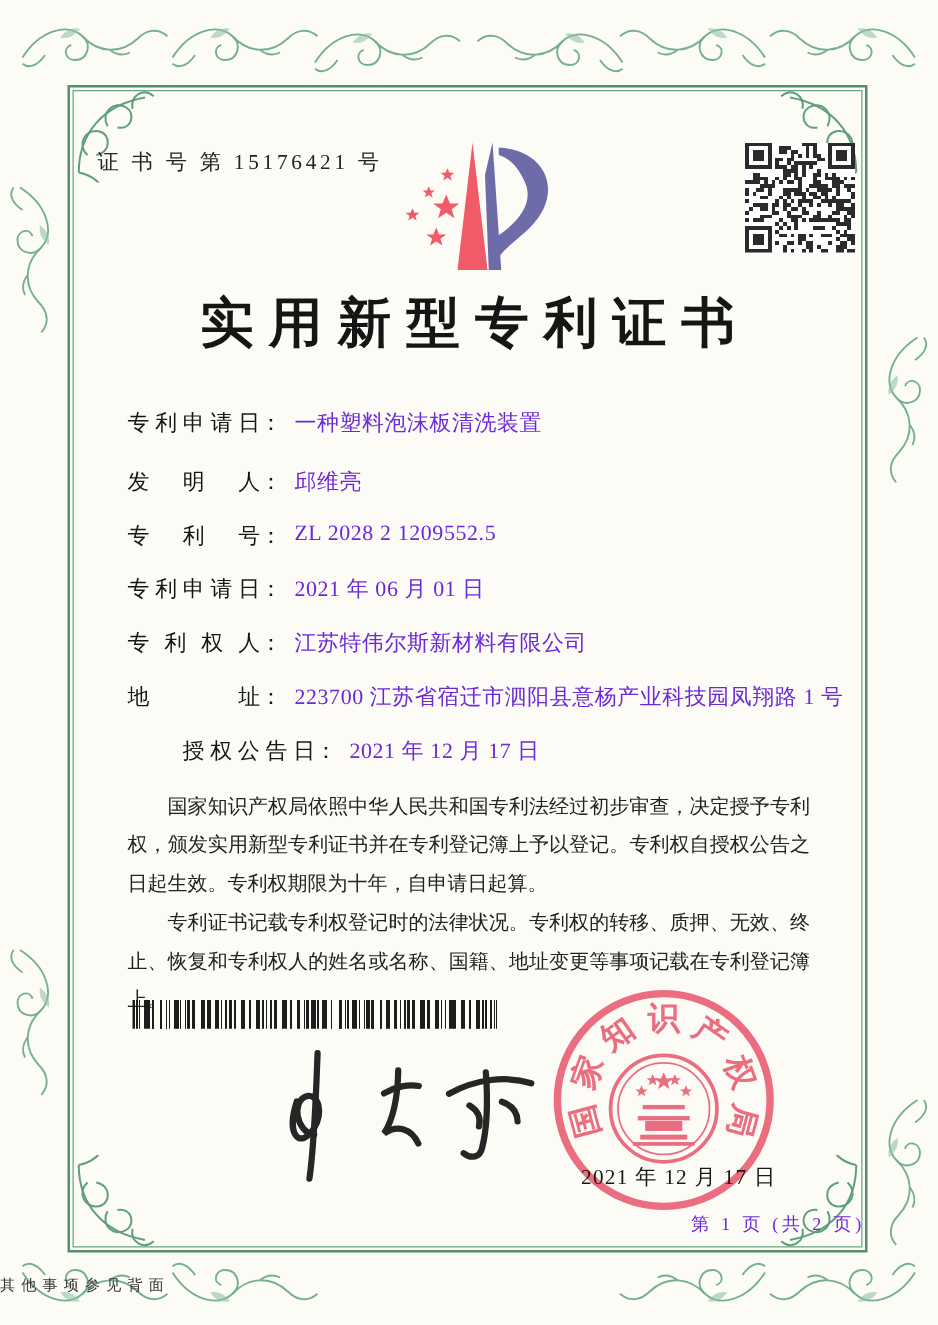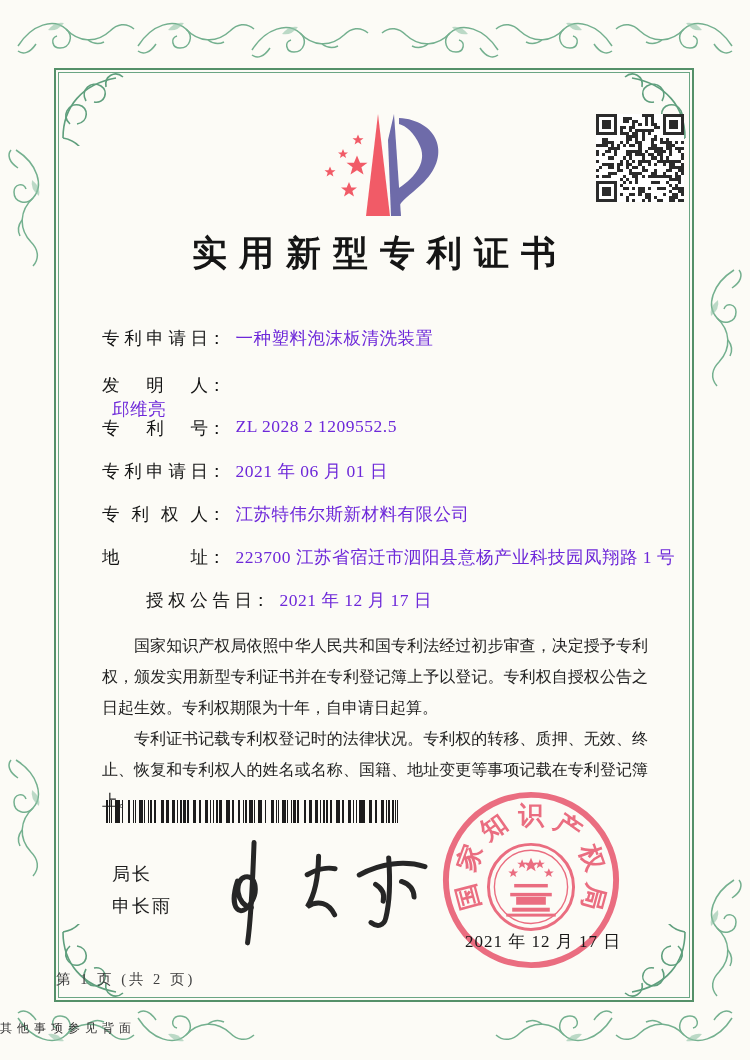--- a/index.html
+++ b/index.html
@@ -21,27 +21,27 @@
   .corner.bl{left:-2px;bottom:-2px;transform:scaleY(-1);}
   .corner.br{right:-2px;bottom:-2px;transform:scale(-1,-1);}
 
   .cert-no{position:absolute;left:22px;top:48px;font-size:17px;letter-spacing:3px;color:#222;}
 
   .logo{position:absolute;left:246px;top:40px;width:150px;height:110px;}
   .qr{position:absolute;left:540px;top:44px;width:88px;height:88px;}
 
   .title{
     position:absolute;left:0;right:0;top:160px;margin:0;
-    text-align:center;font-size:35px;font-weight:600;color:#151515;
+    text-align:center;font-size:43px;font-weight:600;color:#151515;
     letter-spacing:12px;text-indent:12px;
   }
 
   .fields{position:absolute;left:46px;top:256px;right:40px;}
   .frow{display:flex;align-items:flex-start;height:30px;margin-bottom:13px;font-size:17.5px;}
-  .frow.gap{margin-top:17px;flex-direction:column;}
+  .frow.gap{margin-top:17px;}
   .flabel{white-space:nowrap;color:#151515;}
   .just{display:inline-block;width:106px;text-align:justify;text-align-last:justify;}
   .fvalue{margin-left:10px;white-space:nowrap;color:#6d28d9;letter-spacing:.5px;}
   .grant-row{position:relative;margin-left:44px;}
   .grant-right{position:absolute;left:286px;top:0;display:flex;}
 
   .bodytext{
     position:absolute;left:46px;right:44px;top:560px;
     font-size:16px;line-height:31px;text-align:justify;color:#222;
   }
@@ -56,21 +56,21 @@
 
   .director{position:absolute;left:56px;top:792px;font-size:18px;color:#1c1c1c;}
   .director div{height:32px;letter-spacing:2px;}
   .signature{position:absolute;left:148px;top:762px;width:250px;height:130px;}
 
   .seal{position:absolute;left:381px;top:716px;width:188px;height:188px;opacity:.88;}
   .seal-date{
     position:absolute;left:392px;top:860px;width:190px;text-align:center;
     font-size:17px;color:#181818;letter-spacing:1px;z-index:3;
   }
-  .page-no{position:absolute;left:0;right:0;top:900px;text-align:left;font-size:14.5px;letter-spacing:3px;color:#404040;}
+  .page-no{position:absolute;left:0;right:0;top:900px;text-align:right;font-size:14.5px;letter-spacing:3px;color:#6d28d9;}
   .back-note{position:absolute;left:0;right:0;top:1020px;text-align:left;font-size:12px;letter-spacing:5px;color:#333;}
 </style>
 </head>
 <body>
 
 <svg width="0" height="0" style="position:absolute" aria-hidden="true">
   <defs>
     <g id="orn" fill="none" stroke="#74b08f" stroke-width="1.5">
       <path d="M0,30 C14,8 36,2 48,13 C56,20 52,32 42,32 C34,32 32,22 39,20"></path>
       <path d="M48,13 C60,26 78,28 92,15 C99,8 108,6 116,13"></path>
@@ -141,20 +141,21 @@
   <svg class="corner tr">
       <use href="#cornerFl" x="4" y="4"></use>
     </svg>
   <svg class="corner bl">
       <use href="#cornerFl" x="4" y="4"></use>
     </svg>
   <svg class="corner br">
       <use href="#cornerFl" x="4" y="4"></use>
     </svg>
 
+  <div class="cert-no">证 书 号 第 15176421 号</div>
 
   <svg class="logo" viewBox="0 0 150 110">
     <path d="M76,4 L88,106 L64,106 Z" fill="#f15b67"></path>
     <path d="M92,4 L99,106 L89,106 L86,30 Z" fill="#6e6ba9"></path>
     <path d="M97,8 C135,10 150,44 122,72 C112,82 102,88 97,96 L94,80 C110,70 126,54 118,36 C112,22 104,16 97,14 Z" fill="#6e6ba9"></path>
     <use href="#lstar" transform="translate(56,30) scale(0.55)"></use>
     <use href="#lstar" transform="translate(41,44) scale(0.5)"></use>
     <use href="#lstar" transform="translate(55,56) scale(1.05)"></use>
     <use href="#lstar" transform="translate(28,62) scale(0.55)"></use>
     <use href="#lstar" transform="translate(47,80) scale(0.8)"></use>
@@ -209,24 +210,20 @@
     </div>
   </div>
 
   <div class="bodytext">
     <p>国家知识产权局依照中华人民共和国专利法经过初步审查，决定授予专利权，颁发实用新型专利证书并在专利登记簿上予以登记。专利权自授权公告之日起生效。专利权期限为十年，自申请日起算。</p>
     <p>专利证书记载专利权登记时的法律状况。专利权的转移、质押、无效、终止、恢复和专利权人的姓名或名称、国籍、地址变更等事项记载在专利登记簿上。</p>
   </div>
 
   <div class="barcode"></div>
 
-  <div class="director">
-    <div>局长</div>
-    <div>申长雨</div>
-  </div>
 
   <svg class="signature" viewBox="0 0 250 130">
     <g fill="none" stroke="#262626" stroke-width="5" stroke-linecap="round" transform="rotate(-2 125 65)">
       <path d="M34,46 c-10,28 2,38 13,22 c8,-12 5,-28 -5,-26 c-12,3 -10,28 5,31"></path>
       <path d="M52,8 c-2,28 -5,72 -10,100"></path>
       <path d="M104,42 c9,-5 20,-7 28,-5"></path>
       <path d="M116,24 c-1,20 -5,38 -13,50 c11,-7 22,-3 27,9"></path>
       <path d="M156,44 c22,-11 46,-13 66,-6"></path>
       <path d="M186,28 c1,26 -1,46 -5,60 c-2,8 -9,9 -15,4"></path>
       <path d="M172,54 c6,4 9,10 7,17"></path>

